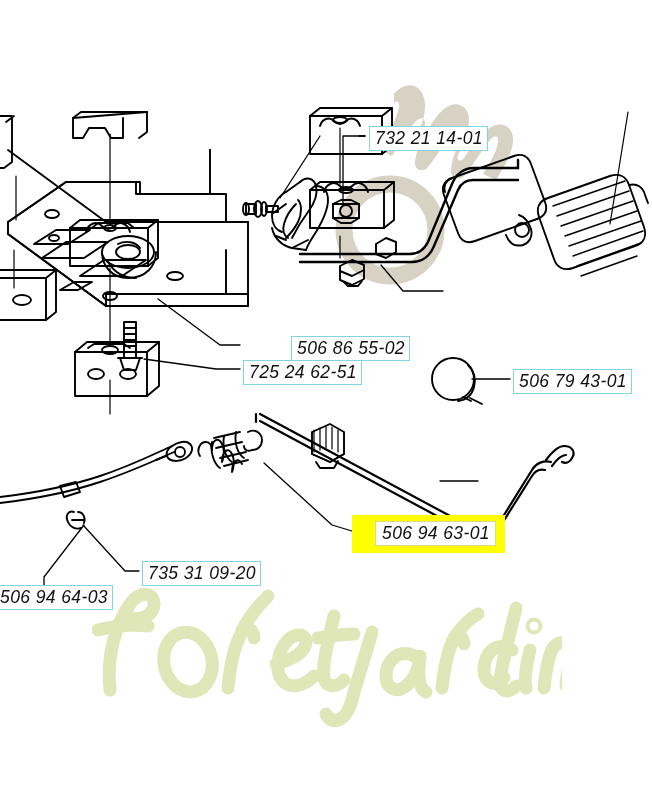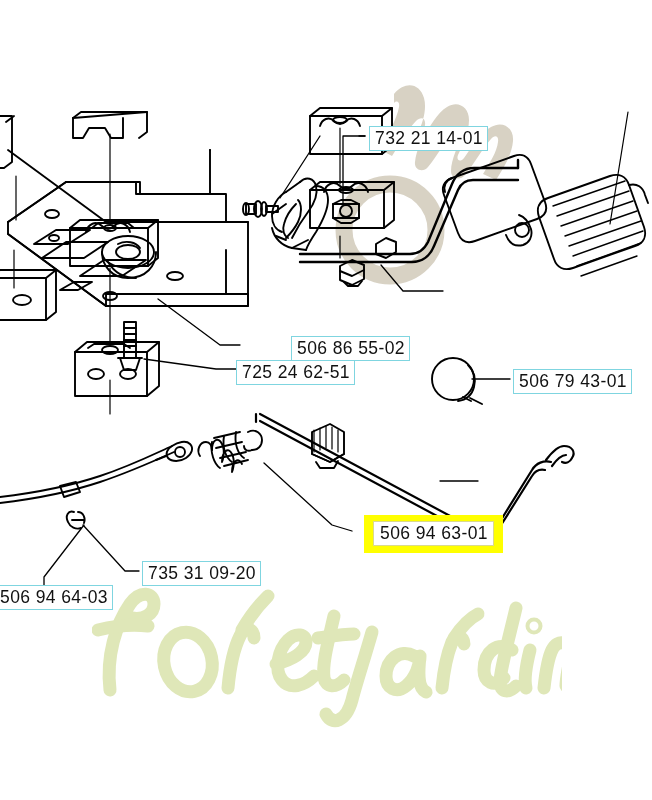--- a/index.html
+++ b/index.html
@@ -24,36 +24,35 @@
     font-size:17.5px;
     line-height:20px;
     letter-spacing:0.4px;
     padding:1px 4px 2px 5px;
     white-space:nowrap;
     box-sizing:border-box;
   }
   .label.hl{
     border:none;
     background:#ffff00;
-    padding:6px 9px 7px 9px;
-    margin-left:12px;
+    padding:6px 9px 7px 23px;
   }
   .label.hl .inner{
     display:block;
     background:#ffffff;
     border:1px solid #d9d98f;
     padding:1px 5px 2px 6px;
   }
-  .label .inner{display:block;}
+  .label .inner{display:block;font-style:italic;}
 
   
   #lab-732   {left:369px; top:126px;}
   #lab-5069475{left:446px; top:281px;}
   #lab-5068655{left:243px; top:336px;margin-left:48px;}
-  #lab-7252462{left:236px; top:360px;text-align:center;}
+  #lab-7252462{left:243px; top:360px;text-align:center;}
   #lab-5067943{left:513px; top:369px;}
   #lab-5067936{left:481px; top:471px;}
   #lab-5069463{left:352px; top:515px;}
   #lab-7353109{left:142px; top:561px;}
   #lab-5069464{left:-6px;  top:585px;}
 </style>
 </head>
 <body>
 
 <div id="page">

